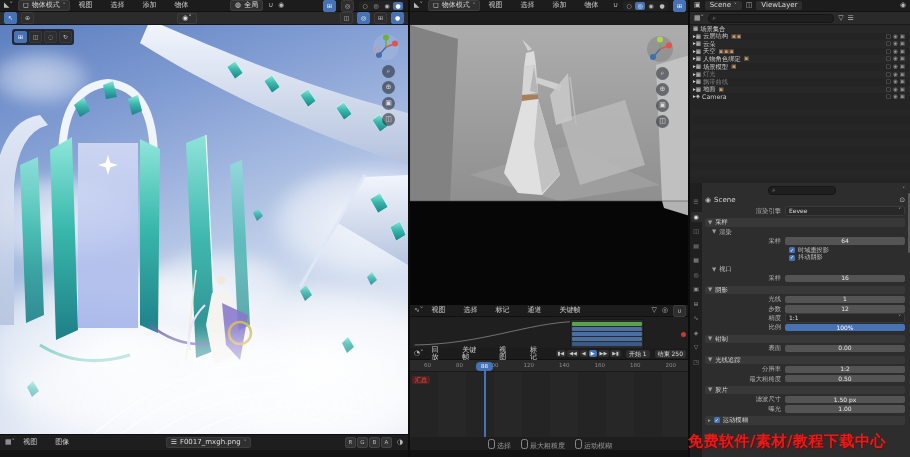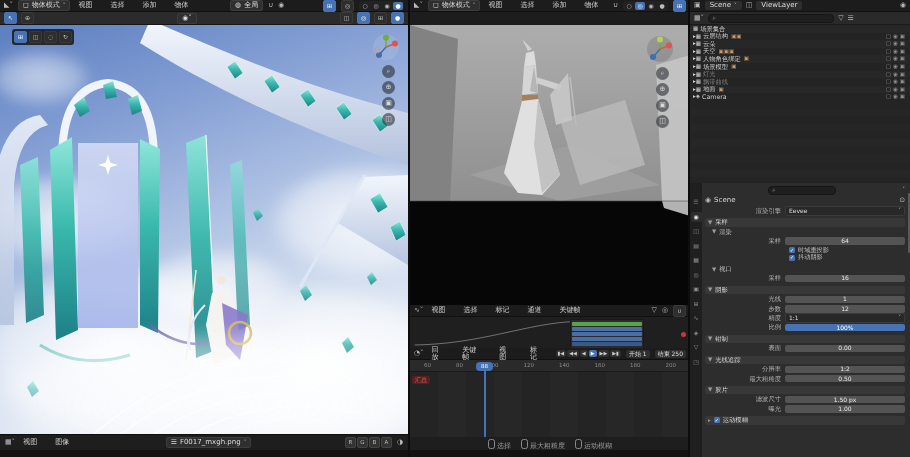--- a/index.html
+++ b/index.html
@@ -662,13 +662,14 @@
         <div class="psec">
             <span class="caret">▸</span>
             <span class="cbx">✓</span>
             <span>运动模糊</span>
           </div>
       </div>
       <div id="pscroll"></div>
     </div>
   </div>
 
+  <div id="wm2" class="abs">免费软件/素材/教程下载中心</div>
 </div>
 
 </body></html>

